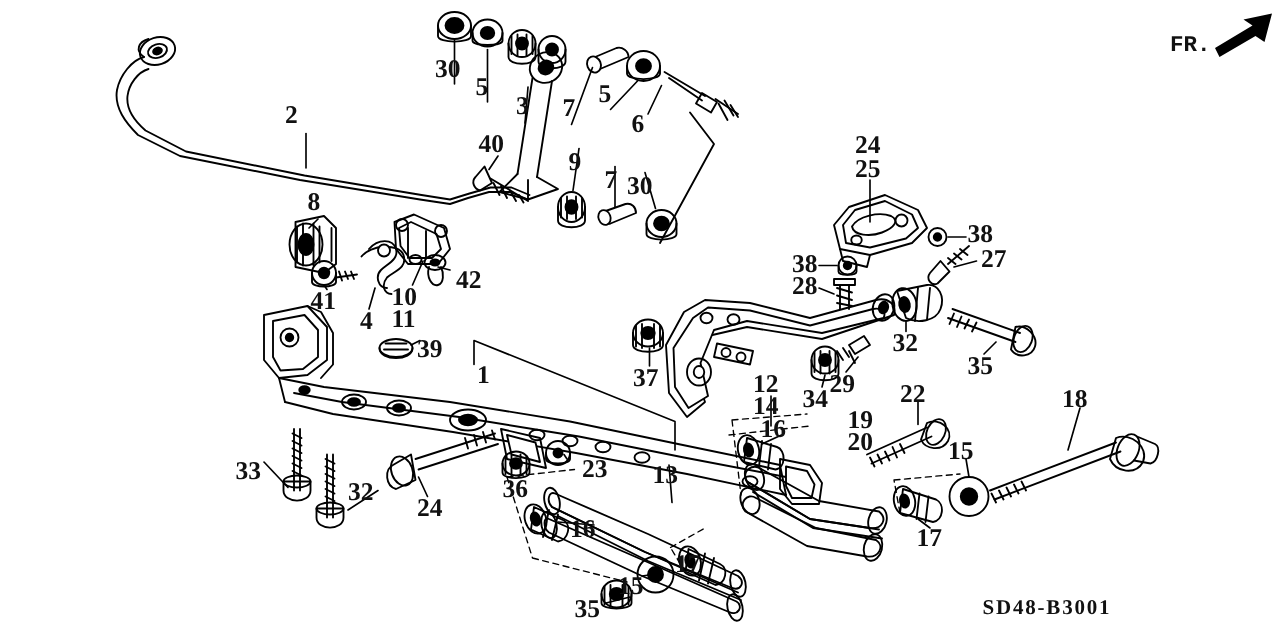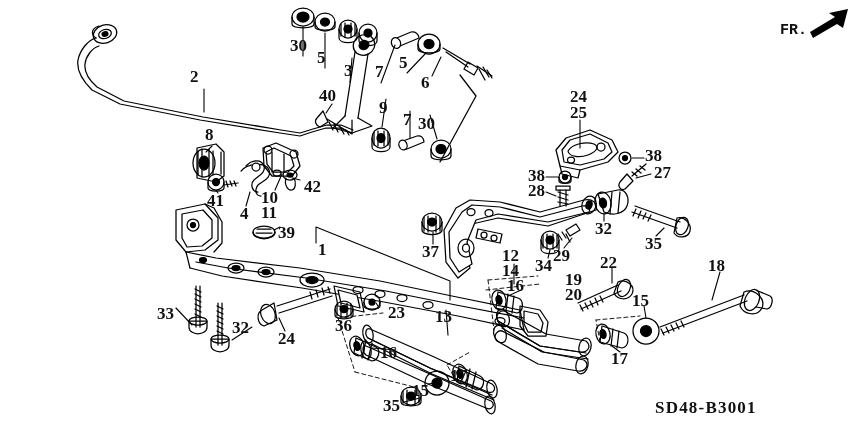--- a/index.html
+++ b/index.html
@@ -2,21 +2,21 @@
 <html><head>
 <meta charset="utf-8">
 <title>Parts Diagram</title>
 <style>
   html,body{margin:0;padding:0;background:#ffffff;}
   body{font-family:"Liberation Serif", serif;}
   #stage{position:relative;width:850px;height:425px;background:#fff;overflow:hidden;}
   #art{position:absolute;left:0;top:0;width:850px;height:425px;}
   .lbl{position:absolute;font-family:"Liberation Serif", serif;font-size:17px;font-weight:700;color:#111;
        line-height:17px;white-space:nowrap;letter-spacing:0px;}
-  .code{position:absolute;font-family:"Liberation Serif", serif;font-size:17px;font-weight:700;color:#111;
+  .code{position:absolute;font-family:"Liberation Serif", serif;font-size:14px;font-weight:700;color:#111;
         letter-spacing:1.2px;white-space:nowrap;}
   .fr{position:absolute;font-family:Liberation Mono, monospace;font-size:15px;font-weight:700;color:#111;
       white-space:nowrap;}
 </style>
 </head>
 <body>
 
 <div id="stage">
 
   <svg id="art" viewBox="0 0 850 425">

